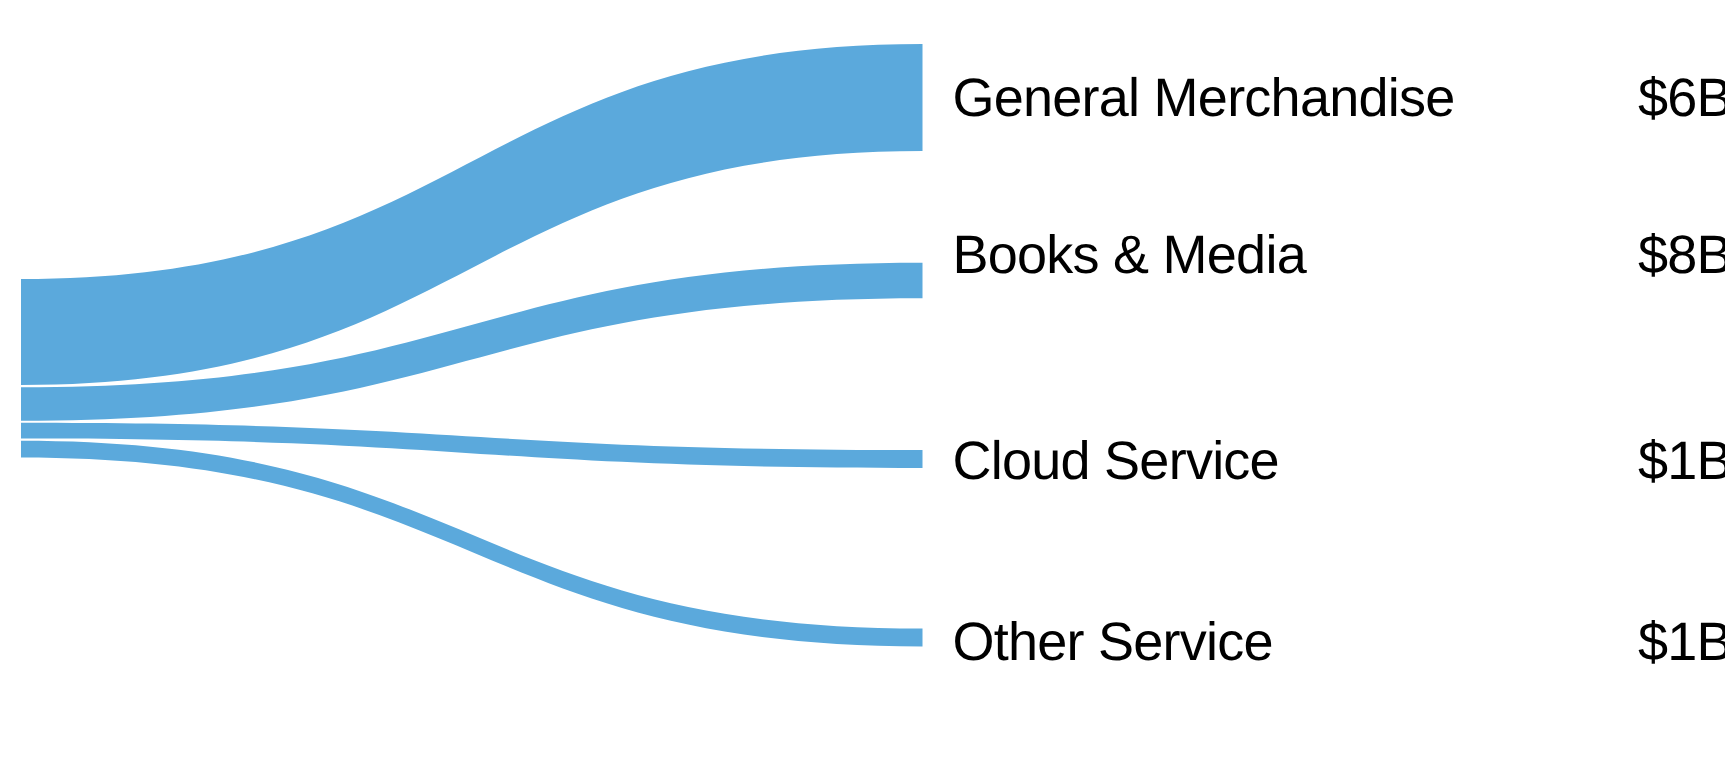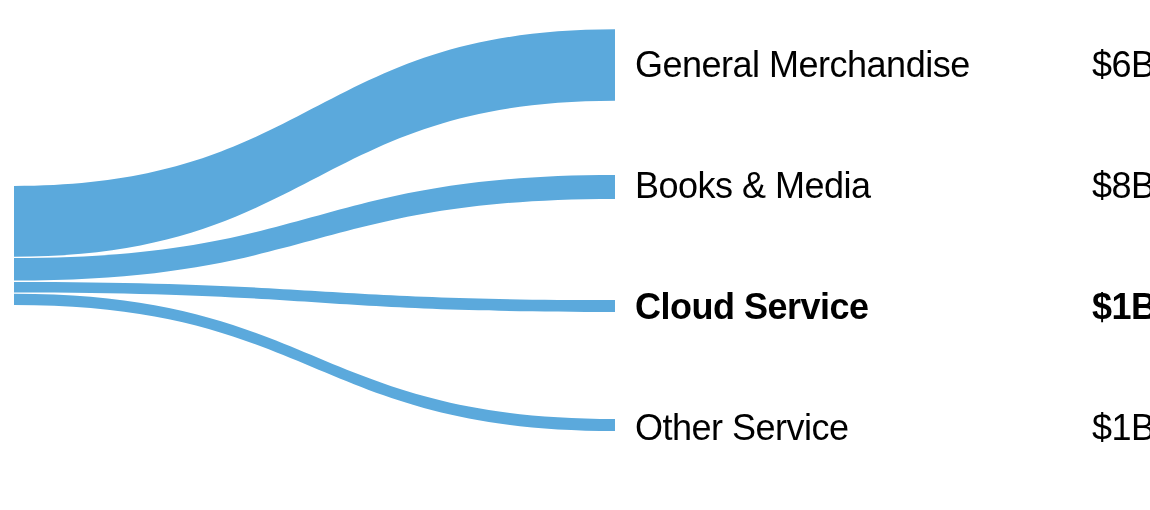--- a/index.html
+++ b/index.html
@@ -25,22 +25,22 @@
     transform: translateY(-50%);
     font-size: 36px;
     line-height: 1;
     color: #000000;
     white-space: nowrap;
     letter-spacing: -0.5px;
   }
   .flow-label { left: 635px; }
   .flow-value { left: 1052px; margin-left: 40px; }
   .row-0 { top: 65px; }
-  .row-1 { top: 186px; }
-  .row-2 { top: 307px; font-weight: bold; }
+  .row-1 { top: 170px; }
+  .row-2 { top: 307px; }
   .row-3 { top: 428px; }
 </style>
 </head>
 <body>
 
 <div class="canvas">
 
   <svg id="sankey-svg" width="1150" height="510" viewBox="0 0 1150 510">
       <path d="M 14 186 C 314.5 186, 314.5 29.299999999999997, 615 29.299999999999997 L 615 100.7 C 314.5 100.7, 314.5 256.7, 14 256.7 Z" fill="#5BA9DC"></path>
       <path d="M 14 258.09999999999997 C 314.5 258.09999999999997, 314.5 175.1, 615 175.1 L 615 198.9 C 314.5 198.9, 314.5 280.5, 14 280.5 Z" fill="#5BA9DC"></path>

